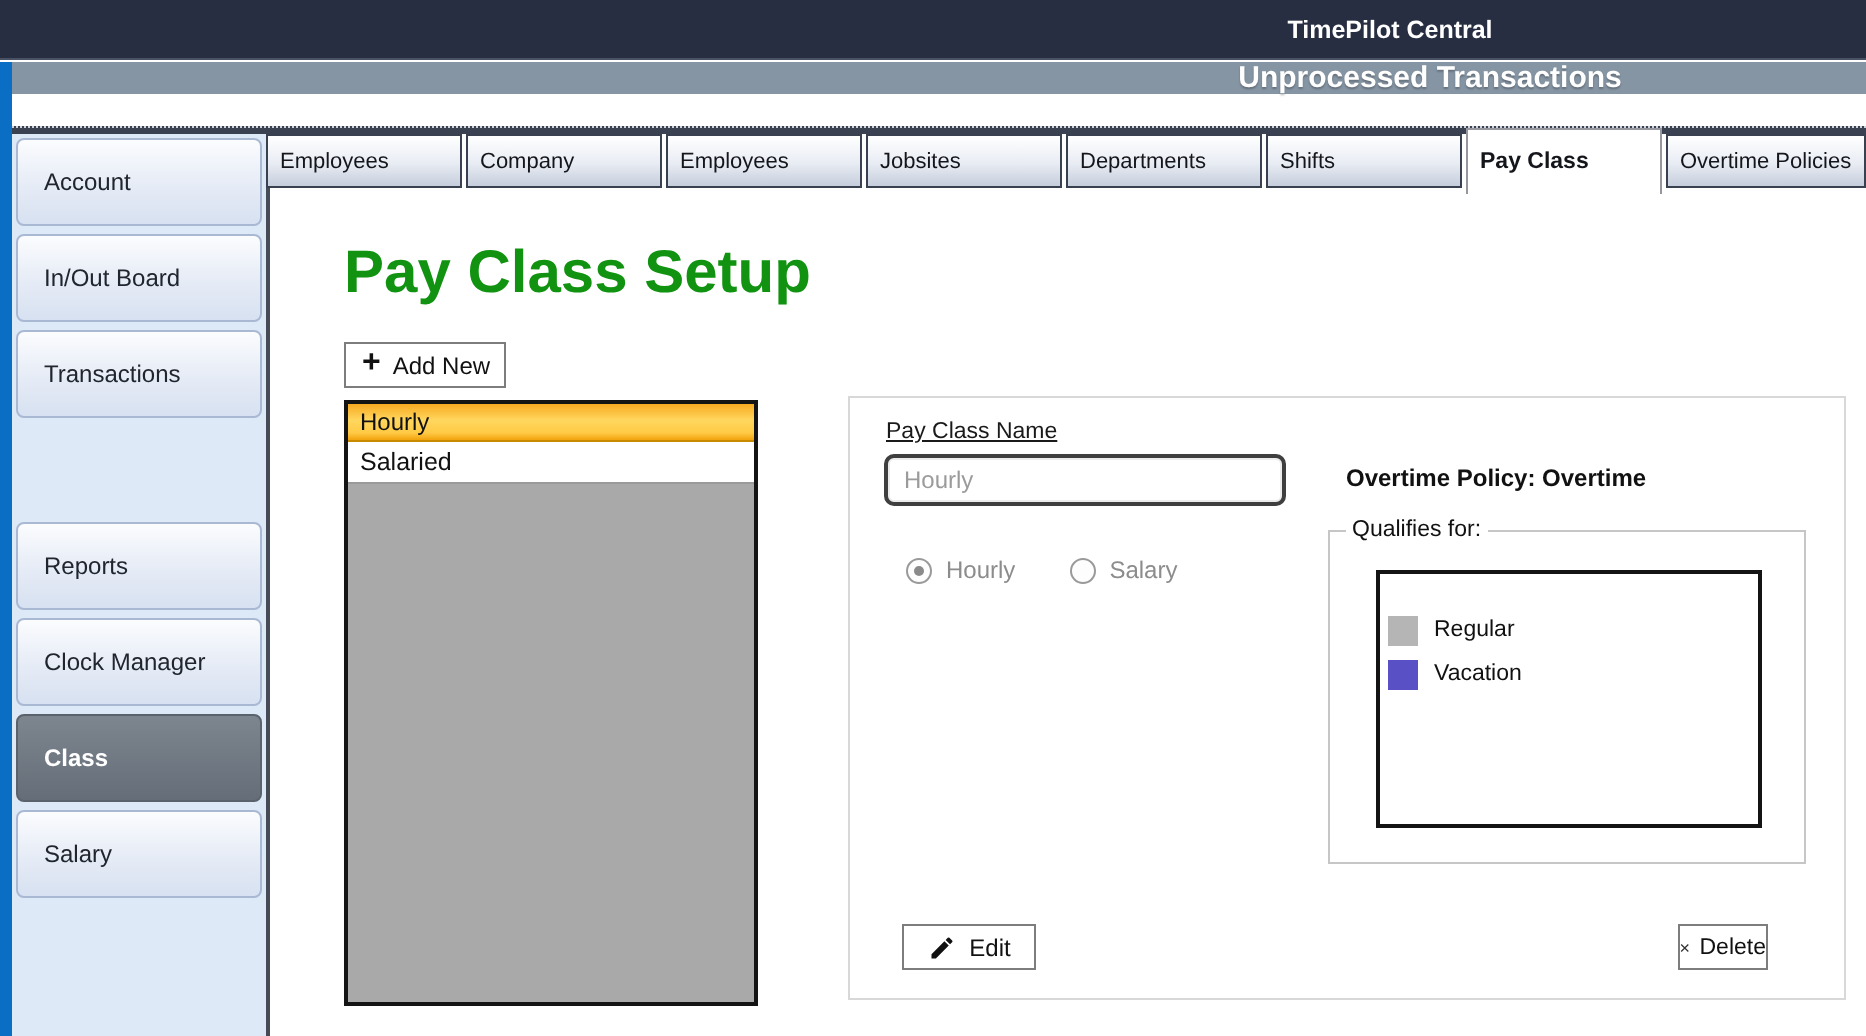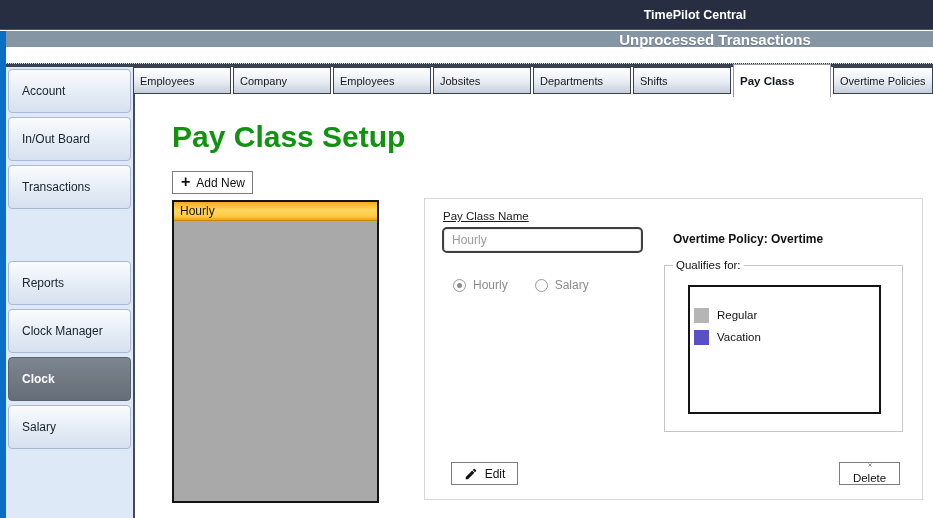--- a/index.html
+++ b/index.html
@@ -124,21 +124,21 @@
     border:2px solid #141414; background:#ffffff; padding-top:17px;
   }
   .q-item { display:flex; align-items:center; height:22px; padding-left:4px; font-size:11.5px; color:#111; }
   .swatch { width:15px; height:15px; display:inline-block; margin-right:8px; }
   .edit-btn, .delete-btn {
     position:absolute; top:263px; height:23px; border:1px solid #7d7d7d;
     background:#ffffff; display:flex; align-items:center; justify-content:center;
     gap:7px; font-size:12px; color:#111; cursor:default;
   }
   .edit-btn { left:26px; width:67px; }
-  .delete-btn { left:414px; width:61px; gap:5px; font-size:11.5px;flex-direction:column; }
+  .delete-btn { left:414px; width:45px; gap:5px; font-size:11.5px; }
   .icon-svg { display:block; }
 </style>
 </head>
 <body>
 
 <div class="titlebar">
   <span class="titlebar-text">TimePilot Central</span>
 </div>
 
 <div class="subheader">
@@ -183,37 +183,40 @@
   <div class="side-btn" style="top:98px">
       <span>Transactions</span>
     </div>
   <div class="side-btn" style="top:194px">
       <span>Reports</span>
     </div>
   <div class="side-btn" style="top:242px">
       <span>Clock Manager</span>
     </div>
   <div class="side-btn active" style="top:290px">
-      <span>Clock</span>
+      <span>Class</span>
     </div>
   <div class="side-btn" style="top:338px">
       <span>Salary</span>
     </div>
 </div>
 
 <h1 class="page-title">Pay Class Setup</h1>
 
 <div class="add-btn">
   <span class="plus-glyph">+</span>
   <span>Add New</span>
 </div>
 
 <div class="listbox">
   <div class="row-selected">
       <span>Hourly</span>
+    </div>
+  <div class="row-plain">
+      <span>Salaried</span>
     </div>
 </div>
 
 <div class="panel">
 
   <span class="name-label">Pay Class Name</span>
   <div class="name-input">
     <span>Hourly</span>
   </div>
 

